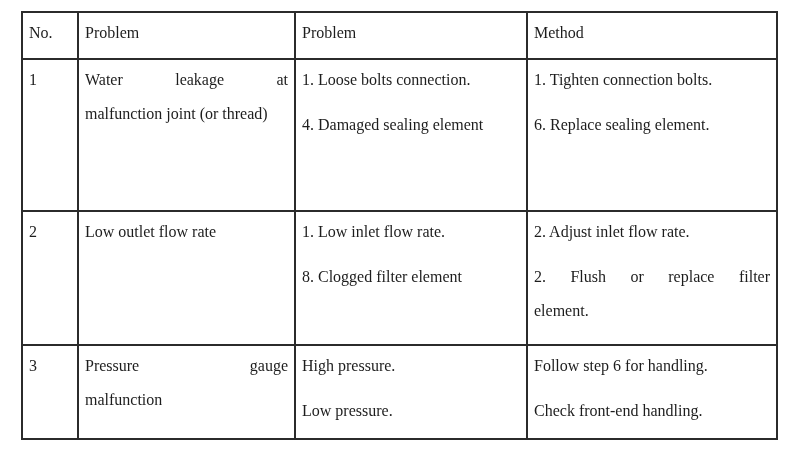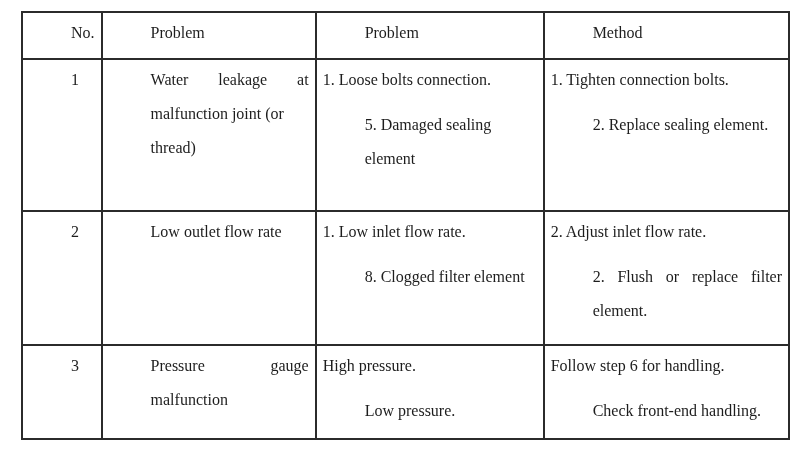--- a/index.html
+++ b/index.html
@@ -37,21 +37,21 @@
   .col-problem { width: 217px; }
   .col-reason  { width: 232px; }
   .col-method  { width: 250px; }
   .row-header { height: 47px; }
   .row-1      { height: 152px; }
   .row-2      { height: 134px; }
   .row-3      { height: 94px; }
   .para {
     margin: 0 0 11px 0;
   }
-  .para:last-child { margin-bottom: 0; margin-left: 42px; }
+  .para:last-child { margin-bottom: 0; }
   .line { }
   .stretch {
     text-align: justify;
     text-align-last: justify;
     text-justify: inter-word;
   }
 </style>
 </head>
 <body>
 
@@ -84,25 +84,25 @@
           <p class="para">1</p>
         </td>
         <td>
           <p class="para">
             <span class="line stretch" style="display:block">Water leakage at</span>
             <span class="line" style="display:block">malfunction joint (or thread)</span>
           </p>
         </td>
         <td>
           <p class="para">1. Loose bolts connection.</p>
-          <p class="para">5. Damaged sealing element</p>
+          <p class="para">4. Damaged sealing element</p>
         </td>
         <td>
           <p class="para">1. Tighten connection bolts.</p>
-          <p class="para">2. Replace sealing element.</p>
+          <p class="para">6. Replace sealing element.</p>
         </td>
       </tr>
 
       <tr class="row-2">
         <td>
           <p class="para">2</p>
         </td>
         <td>
           <p class="para">Low outlet flow rate</p>
         </td>

